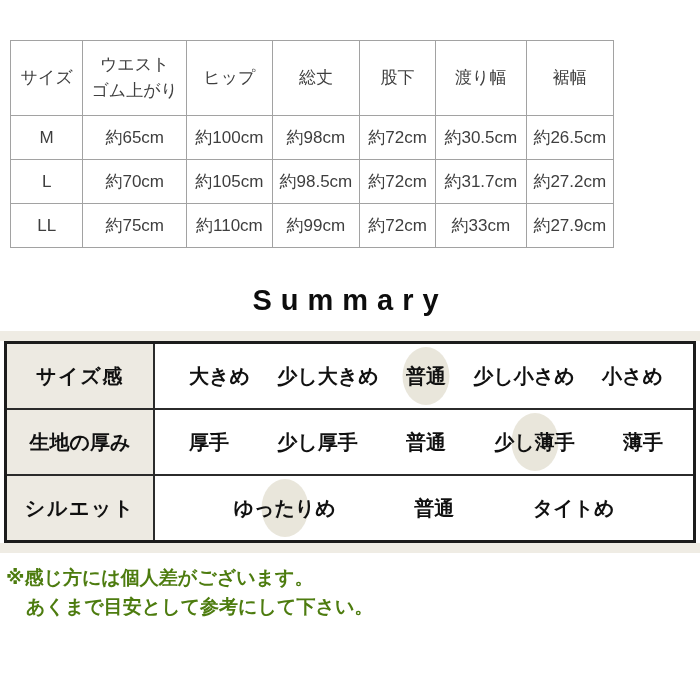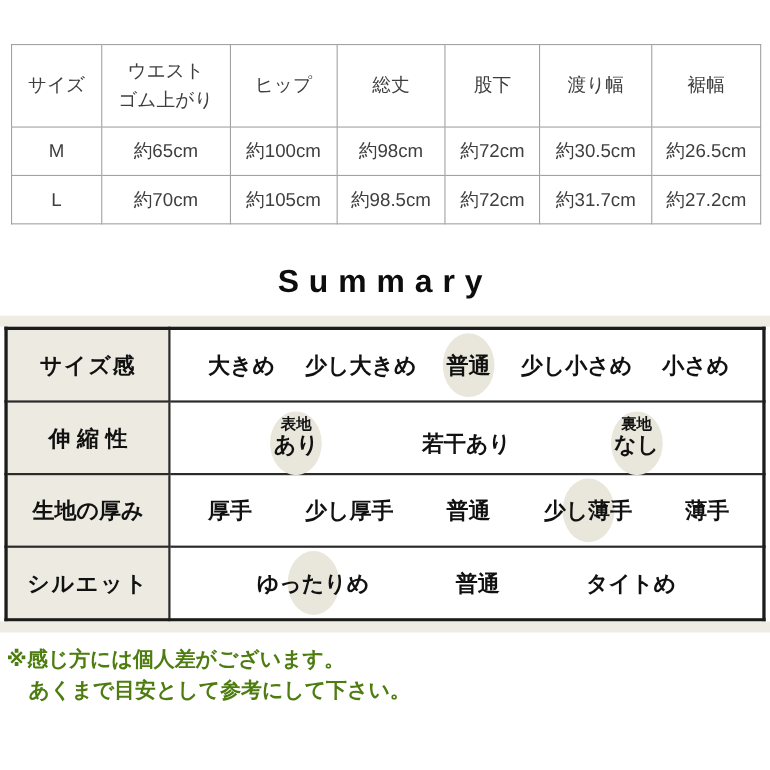--- a/index.html
+++ b/index.html
@@ -6,21 +6,21 @@
   body {
     width:700px; height:700px;
     background:#ffffff;
     font-family:"Liberation Sans","DejaVu Sans",sans-serif;
     color:#111;
     overflow:hidden;
   }
 
   
   .size-table {
-    width:682px;
+    width:604px;
     margin:40px auto 0 10px;
     border-collapse:collapse;
     table-layout:fixed;
   }
   .size-table col.c0{width:12.0%} .size-table col.c1{width:17.2%}
   .size-table col.c2{width:14.2%} .size-table col.c3{width:14.5%}
   .size-table col.c4{width:12.6%} .size-table col.c5{width:15.0%}
   .size-table col.c6{width:14.5%}
   .size-table th, .size-table td {
     border:1px solid #a2a2a2;
@@ -162,20 +162,29 @@
   </tr>
   <tr>
     <td>L</td>
     <td>約70cm</td>
     <td>約105cm</td>
     <td>約98.5cm</td>
     <td>約72cm</td>
     <td>約31.7cm</td>
     <td>約27.2cm</td>
   </tr>
+  <tr>
+    <td>LL</td>
+    <td>約75cm</td>
+    <td>約110cm</td>
+    <td>約99cm</td>
+    <td>約72cm</td>
+    <td>約33cm</td>
+    <td>約27.9cm</td>
+  </tr>
 </tbody>
   </table>
 
 <div class="summary-title">Summary</div>
 
 <div class="beige-strip strip-top"></div>
 
 <table class="summary-table">
   <tbody>
       <tr class="r-size">
@@ -183,36 +192,20 @@
     <td>
       <div class="opts opts-5">
         <span class="opt"><span class="opt-main"><span class="txt">大きめ</span></span></span>
         <span class="opt"><span class="opt-main"><span class="txt">少し大きめ</span></span></span>
         <span class="opt"><span class="opt-main"><i class="bubble"></i><span class="txt">普通</span></span></span>
         <span class="opt"><span class="opt-main"><span class="txt">少し小さめ</span></span></span>
         <span class="opt"><span class="opt-main"><span class="txt">小さめ</span></span></span>
       </div>
     </td>
   </tr>
-  <tr class="r-shinshuku">
-    <td class="label-cell">伸縮性</td>
-    <td>
-      <div class="opts opts-3 opts-stretch">
-        <span class="opt opt-col">
-          <span class="opt-note">表地</span>
-          <span class="opt-main"><i class="bubble"></i><span class="txt">あり</span></span>
-        </span>
-        <span class="opt"><span class="opt-main"><span class="txt">若干あり</span></span></span>
-        <span class="opt opt-col">
-          <span class="opt-note">裏地</span>
-          <span class="opt-main"><i class="bubble"></i><span class="txt">なし</span></span>
-        </span>
-      </div>
-    </td>
-  </tr>
   <tr class="r-thickness">
     <td class="label-cell">生地の厚み</td>
     <td>
       <div class="opts opts-5">
         <span class="opt"><span class="opt-main"><span class="txt">厚手</span></span></span>
         <span class="opt"><span class="opt-main"><span class="txt">少し厚手</span></span></span>
         <span class="opt"><span class="opt-main"><span class="txt">普通</span></span></span>
         <span class="opt"><span class="opt-main"><i class="bubble"></i><span class="txt">少し薄手</span></span></span>
         <span class="opt"><span class="opt-main"><span class="txt">薄手</span></span></span>
       </div>

